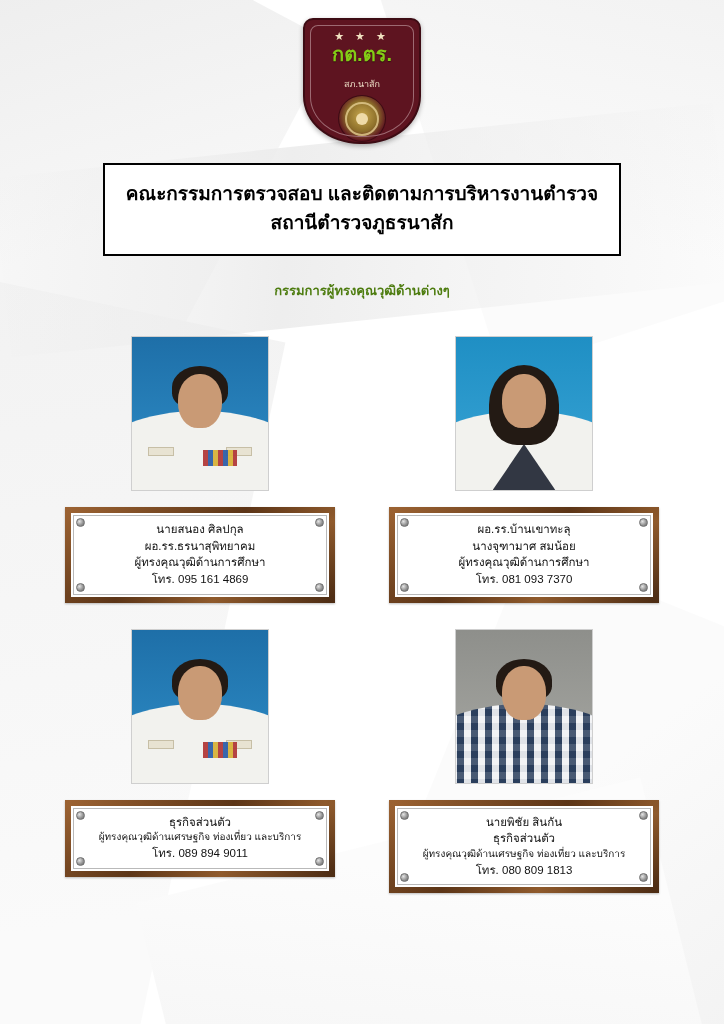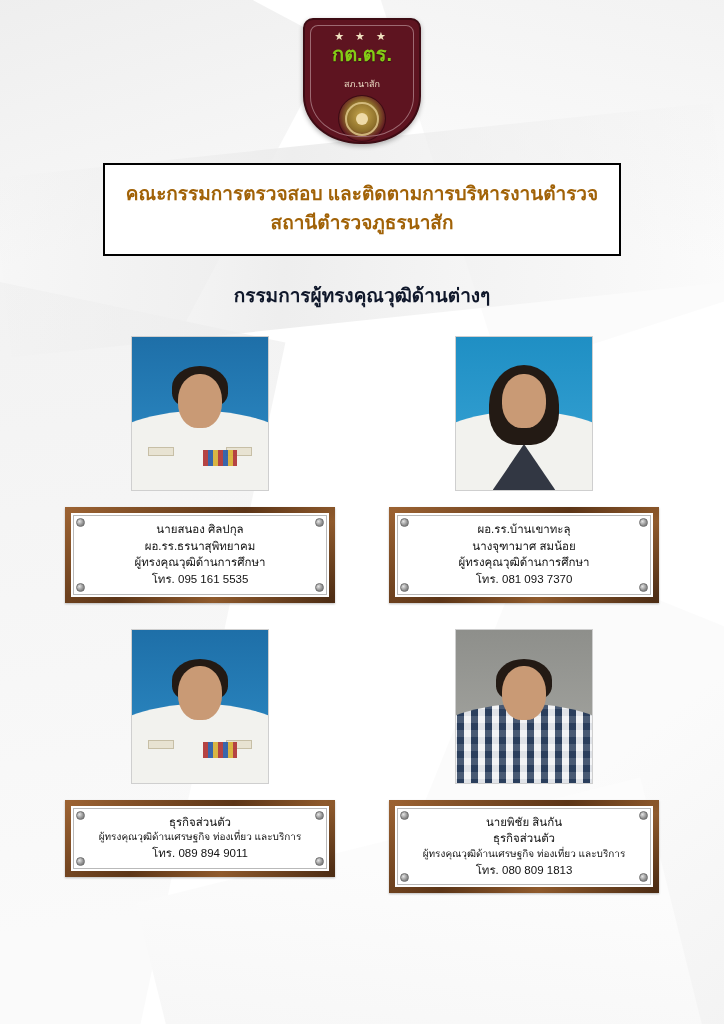--- a/index.html
+++ b/index.html
@@ -148,32 +148,32 @@
     left: 103px; top: 163px;
     width: 518px;
     border: 2px solid #000;
     background: #ffffff;
     padding: 14px 10px 16px;
     text-align: center;
   }
   .title-line {
     font-size: 19px;
     font-weight: bold;
-    color: #a16207;
+    color: #000000;
     line-height: 1.55;
   }
 
   .section-heading {
     position: absolute;
     left: 0; top: 280px;
     width: 724px;
     text-align: center;
-    font-size: 19px;
+    font-size: 13px;
     font-weight: bold;
-    color: #0f172a;
+    color: #4d7c0f;
   }
 
   
   .people {
     position: absolute;
     left: 0; top: 336px;
     width: 724px;
   }
   .row {
     display: flex;
@@ -351,21 +351,21 @@
           <div class="head"></div>
         </div>
         <div class="plate">
           <span class="screw tl"></span>
           <span class="screw tr"></span>
           <span class="screw bl"></span>
           <span class="screw br"></span>
           <div class="plate-line">นายสนอง  ศิลปกุล</div>
           <div class="plate-line">ผอ.รร.ธรนาสุพิทยาคม</div>
           <div class="plate-line">ผู้ทรงคุณวุฒิด้านการศึกษา</div>
-          <div class="plate-line">โทร. 095 161 5535</div>
+          <div class="plate-line">โทร. 095 161 4869</div>
         </div>
       </div>
 
       <div class="person">
         <div class="photo">
           <div class="p-bg cyan"></div>
           <div class="shoulders white"></div>
           <div class="collar"></div>
           <div class="hair long"></div>
           <div class="head"></div>

